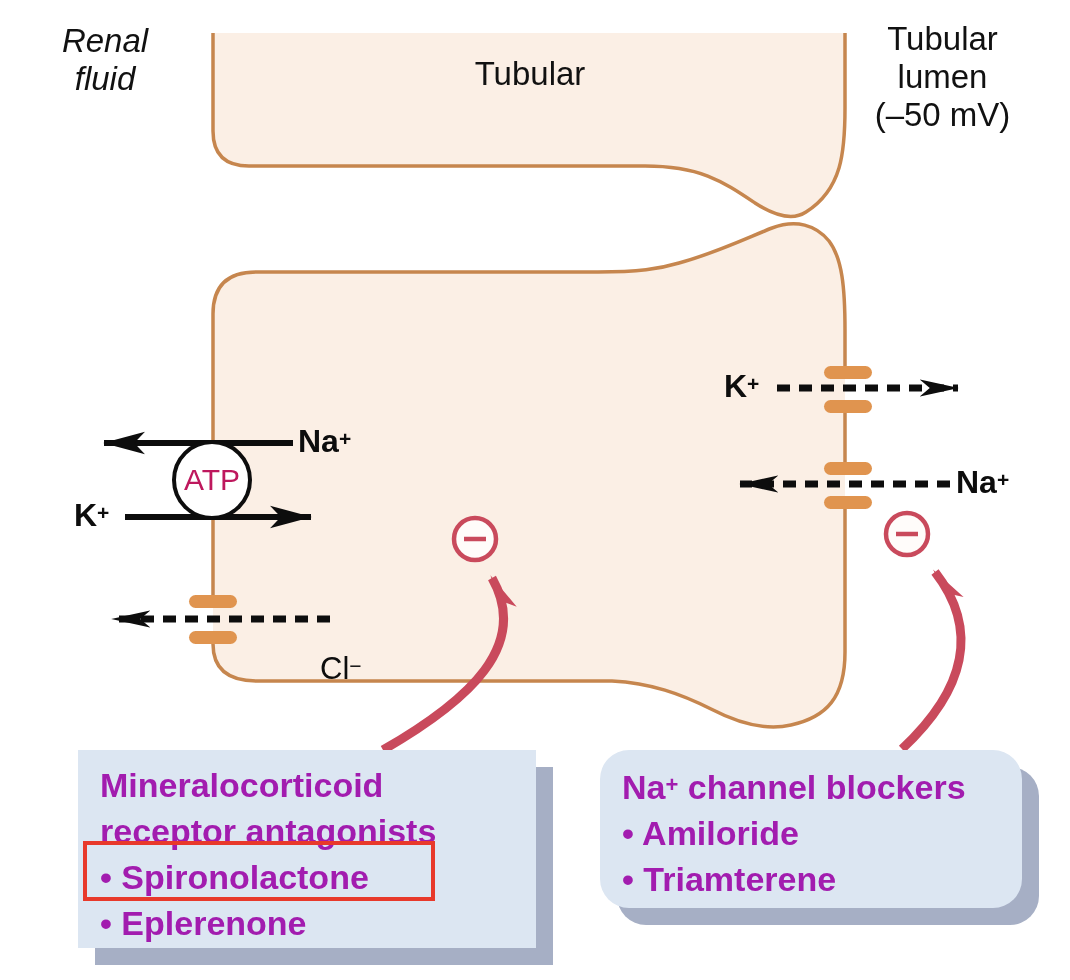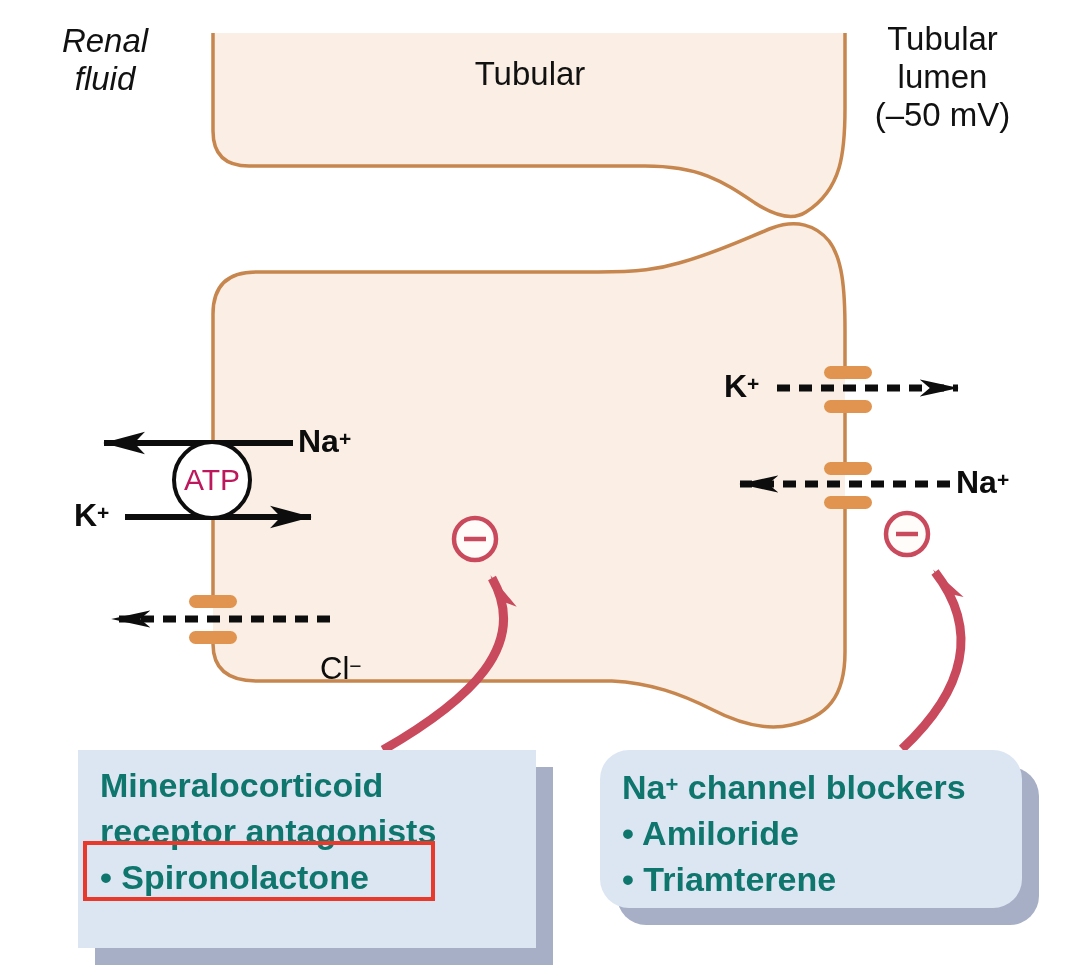--- a/index.html
+++ b/index.html
@@ -15,21 +15,21 @@
   .ion{font-size:32px;font-weight:bold;color:#0d0d0d;}
   .ion sup{font-size:21px;vertical-align:6px;font-weight:bold;}
   .ion.regular{font-weight:normal;font-size:31px;}
   .ion.regular sup{font-weight:normal;}
   .atp{font-size:30px;color:#be185d;text-align:center;width:90px;}
   .infobox{
     position:absolute;background:#dce6f2;
     box-shadow:17px 17px 0 #a6afc5;
     padding:12px 18px 10px 22px;
   }
-  .box-line{font-size:34px;font-weight:bold;line-height:46px;color:#0f766e;white-space:nowrap;}
+  .box-line{font-size:34px;font-weight:bold;line-height:46px;color:#a21caf;white-space:nowrap;}
   .box-line sup{font-size:22px;vertical-align:7px;}
   .redrect{position:absolute;border:4px solid #e8392b;background:transparent;}
 </style>
 </head>
 <body>
 
 <div id="stage">
 
   <svg class="layer" width="1070" height="980" viewBox="0 0 1070 980">
     <defs>
@@ -120,20 +120,21 @@
   <div class="lbl ion" style="left:74px;top:497px;"><span>K</span><sup>+</sup></div>
 
   <div class="lbl ion regular" style="left:320px;top:632px;margin-top:19px;"><span>Cl</span><sup>−</sup></div>
   <div class="lbl ion" style="left:724px;top:368px;"><span>K</span><sup>+</sup></div>
   <div class="lbl ion" style="left:956px;top:464px;"><span>Na</span><sup>+</sup></div>
 
   <div class="infobox" style="left:78px;top:750px;width:418px;height:176px;">
     <div class="box-line">Mineralocorticoid</div>
     <div class="box-line">receptor antagonists</div>
     <div class="box-line">• Spironolactone</div>
+    <div class="box-line">• Eplerenone</div>
   </div>
   <div class="redrect" style="left:83px;top:841px;width:344px;height:52px;"></div>
 
   <div class="infobox" style="left:600px;top:750px;width:382px;height:136px;border-radius:29px;">
     <div class="box-line"><span>Na</span><sup>+</sup><span> channel blockers</span></div>
     <div class="box-line">• Amiloride</div>
     <div class="box-line">• Triamterene</div>
   </div>
 
 </div>

